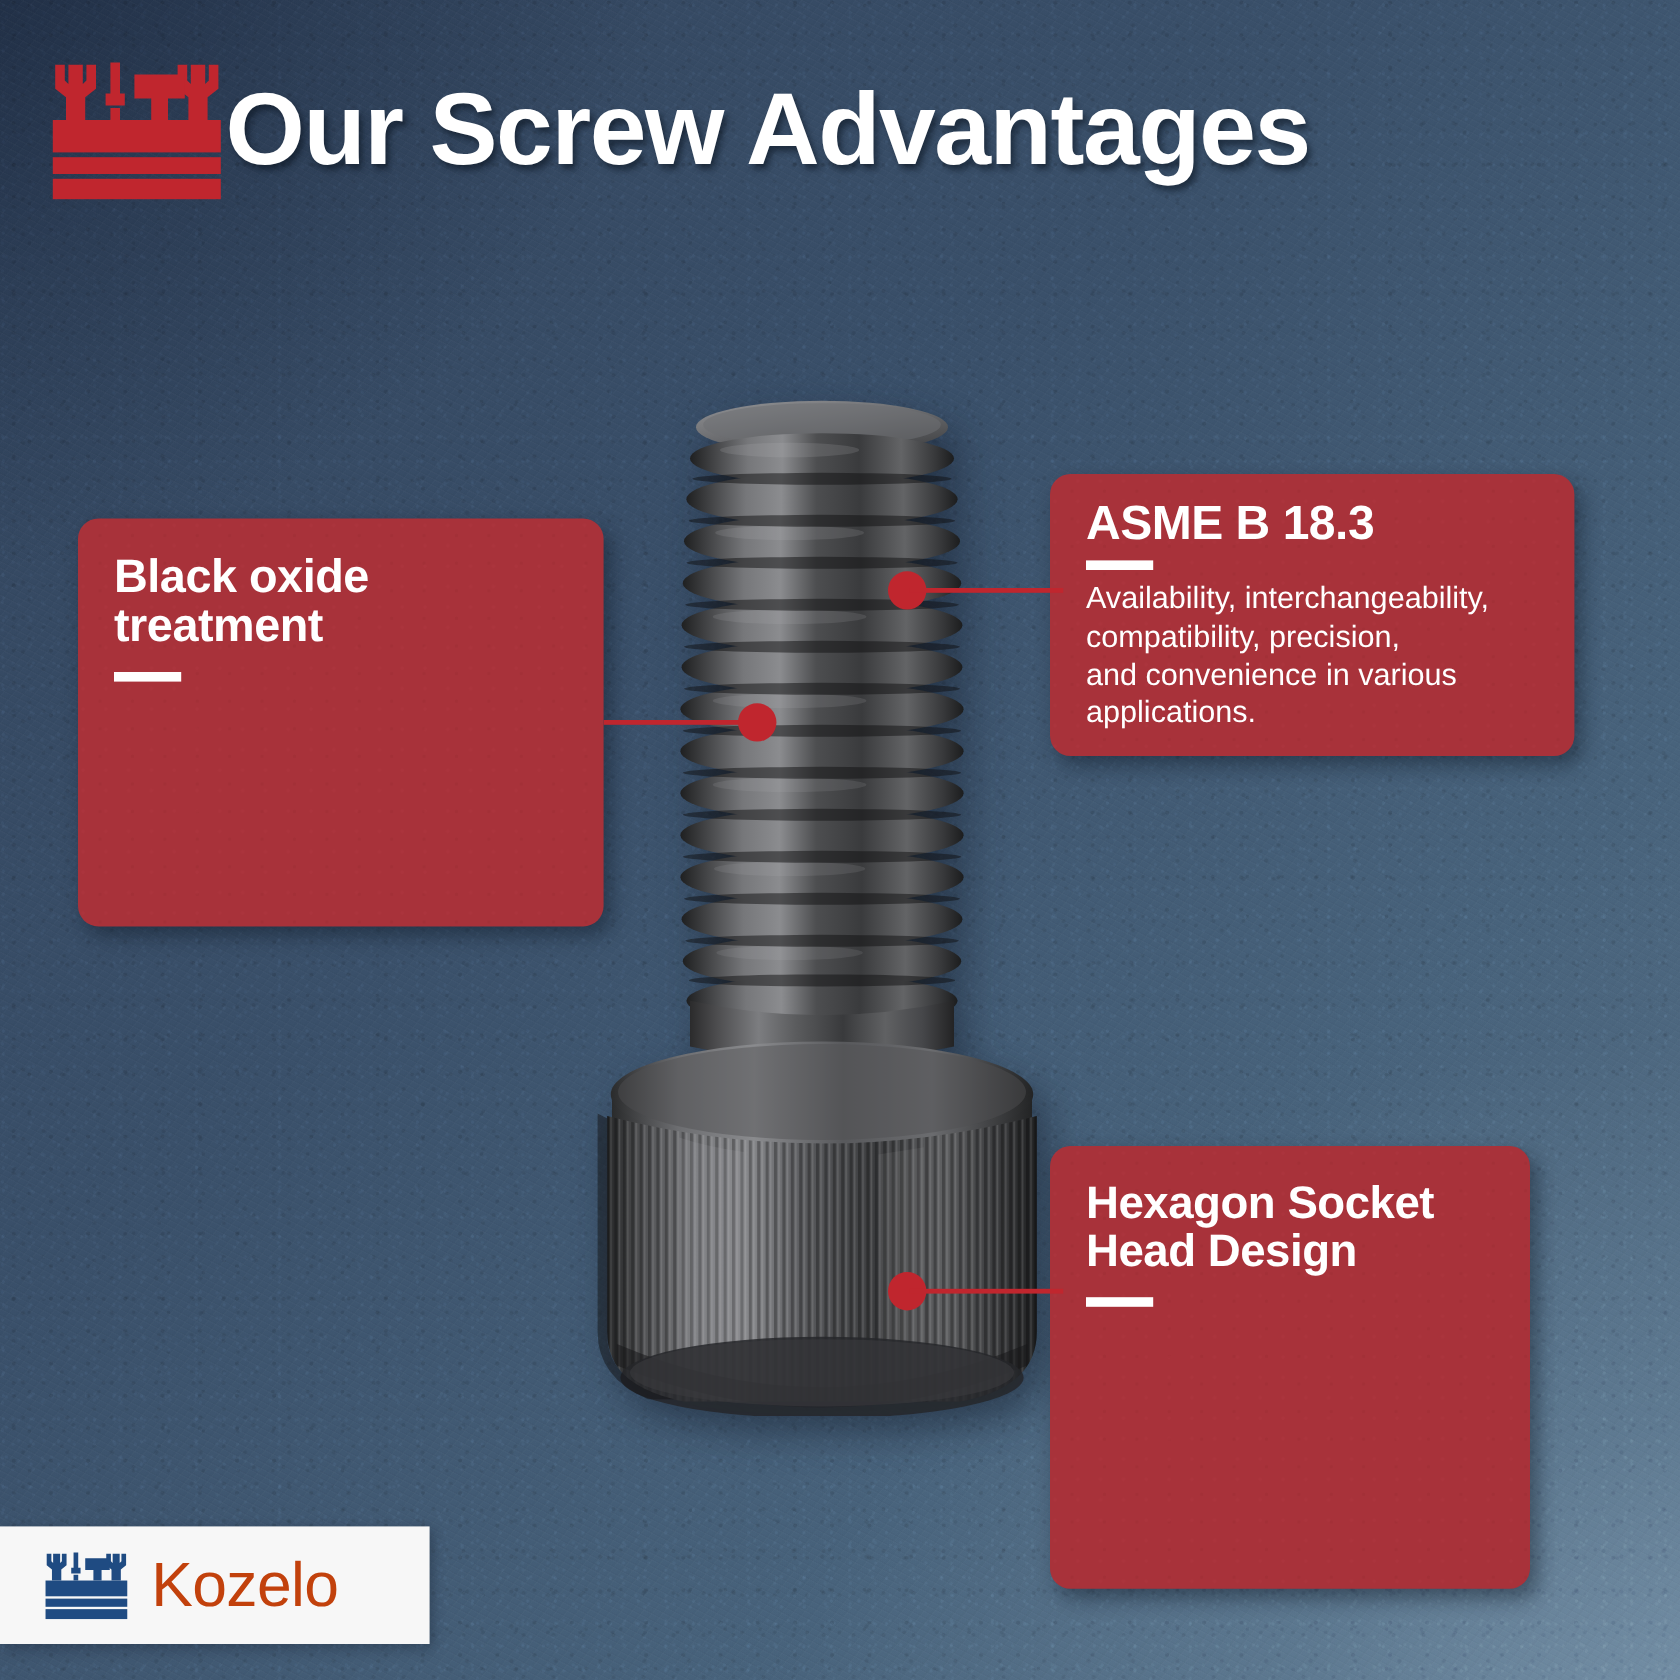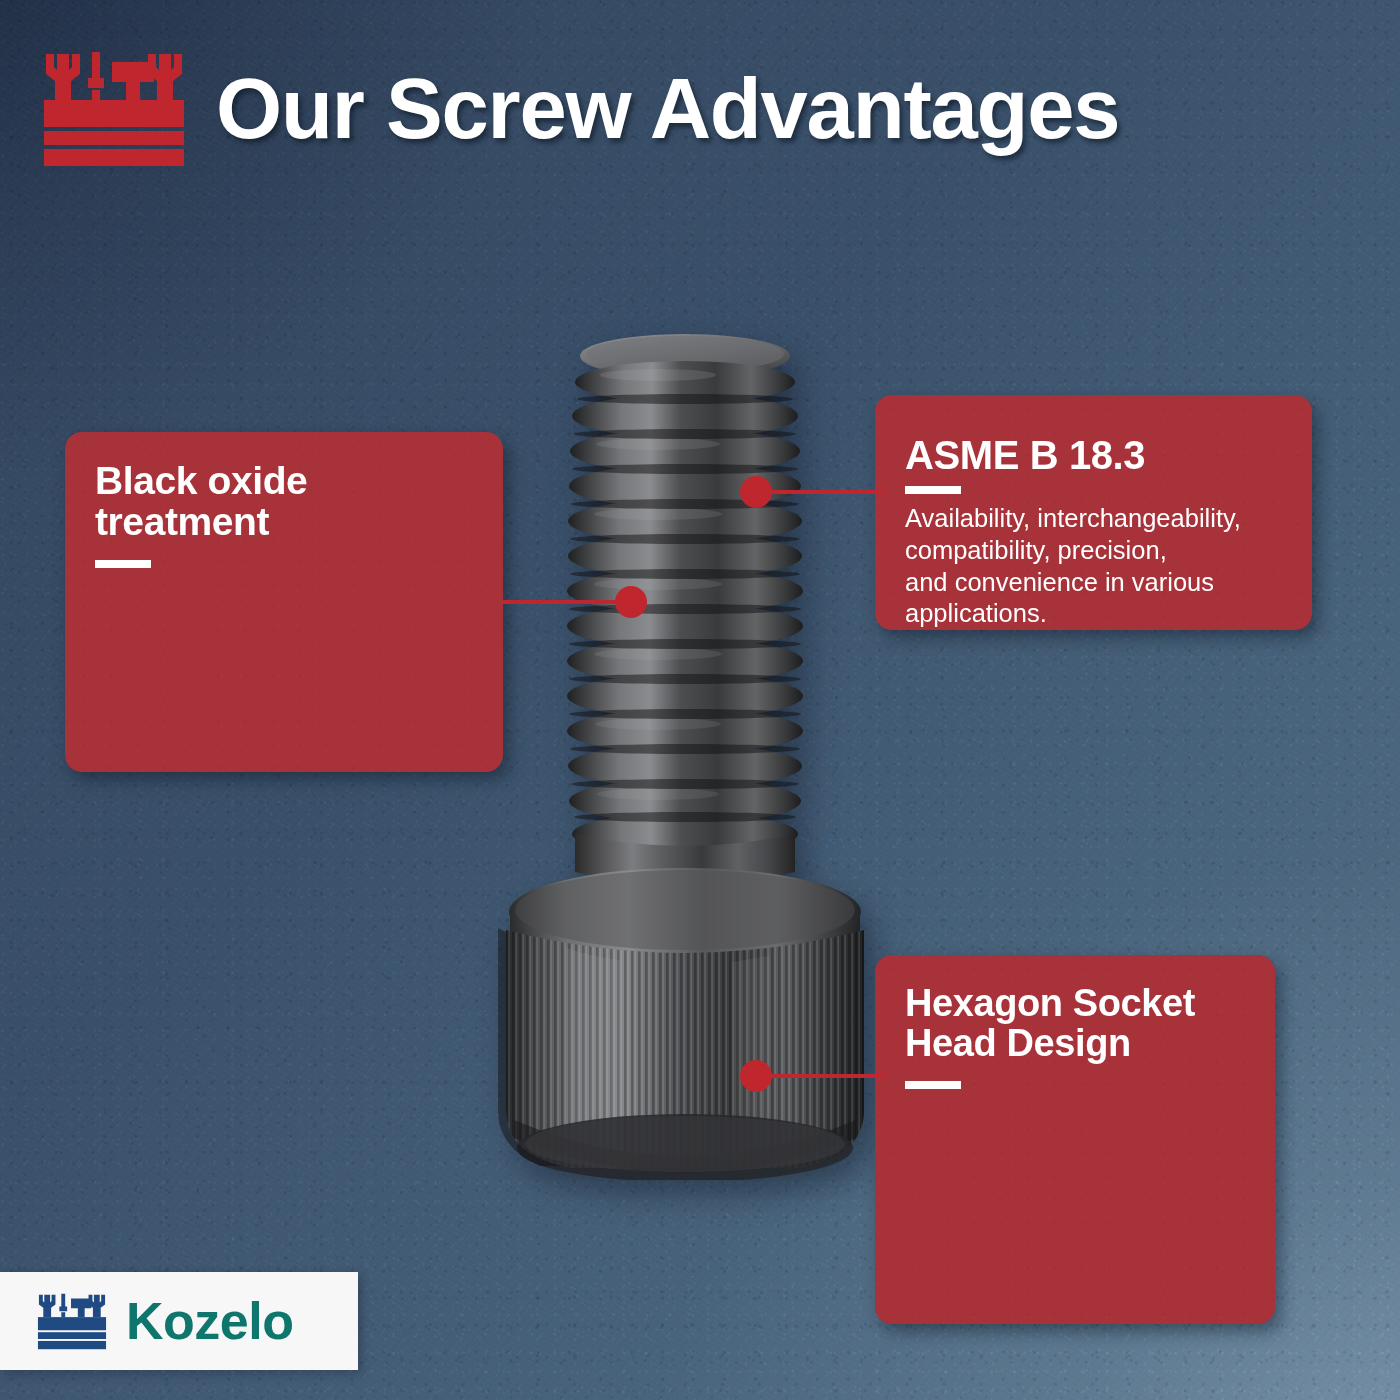--- a/index.html
+++ b/index.html
@@ -51,21 +51,20 @@
 
   
   #header {
     position: absolute;
     top: 48px;
     left: 40px;
     right: 40px;
     height: 120px;
     display: flex;
     align-items: center;
-    gap: 28px;
   }
   #toolbox-logo-header { flex: 0 0 auto; width: 148px; height: 120px; }
   #page-title {
     color: #ffffff;
     font-size: 85px;
     font-weight: 700;
     letter-spacing: -1.2px;
     line-height: 1;
     white-space: nowrap;
     text-shadow: 3px 4px 5px rgba(8,16,28,0.55);
@@ -125,21 +124,21 @@
     font-size: 25.5px;
     line-height: 1.24;
     font-weight: 400;
     margin: 0;
     white-space: pre-line;
     position: relative;
     z-index: 1;
   }
 
   #card-black-oxide { left: 65px;  top: 432px;  width: 438px; height: 340px; }
-  #card-asme        { left: 875px; top: 395px;  width: 437px; height: 235px; padding-top: 39px;}
+  #card-asme        { left: 875px; top: 395px;  width: 437px; height: 235px; padding-top: 20px;}
   #card-hex         { left: 875px; top: 955px;  width: 400px; height: 369px; }
 
   #card-black-oxide .card-body { font-size: 25px; }
   #card-asme .card-title { font-size: 40px; }
   #card-asme .rule { margin: 10px 0 9px 0; }
   #card-hex .card-title { font-size: 38px; }
 
   
   .connector { position: absolute; z-index: 5; }
   .connector .line {
@@ -181,23 +180,23 @@
     background: #f7f7f7;
     display: flex;
     align-items: center;
     gap: 18px;
     padding-left: 36px;
     box-sizing: border-box;
     box-shadow: 3px 3px 10px rgba(10,18,30,0.30);
   }
   #toolbox-logo-footer { flex: 0 0 auto; width: 72px; height: 60px; }
   #brand-name {
-    color: #0f766e;
+    color: #c2410c;
     font-size: 52px;
-    font-weight: 700;
+    font-weight: 400;
     letter-spacing: -0.5px;
     line-height: 1;
   }
 </style>
 </head>
 <body>
 
 <div id="stage">
 
   <div id="texture"></div>

